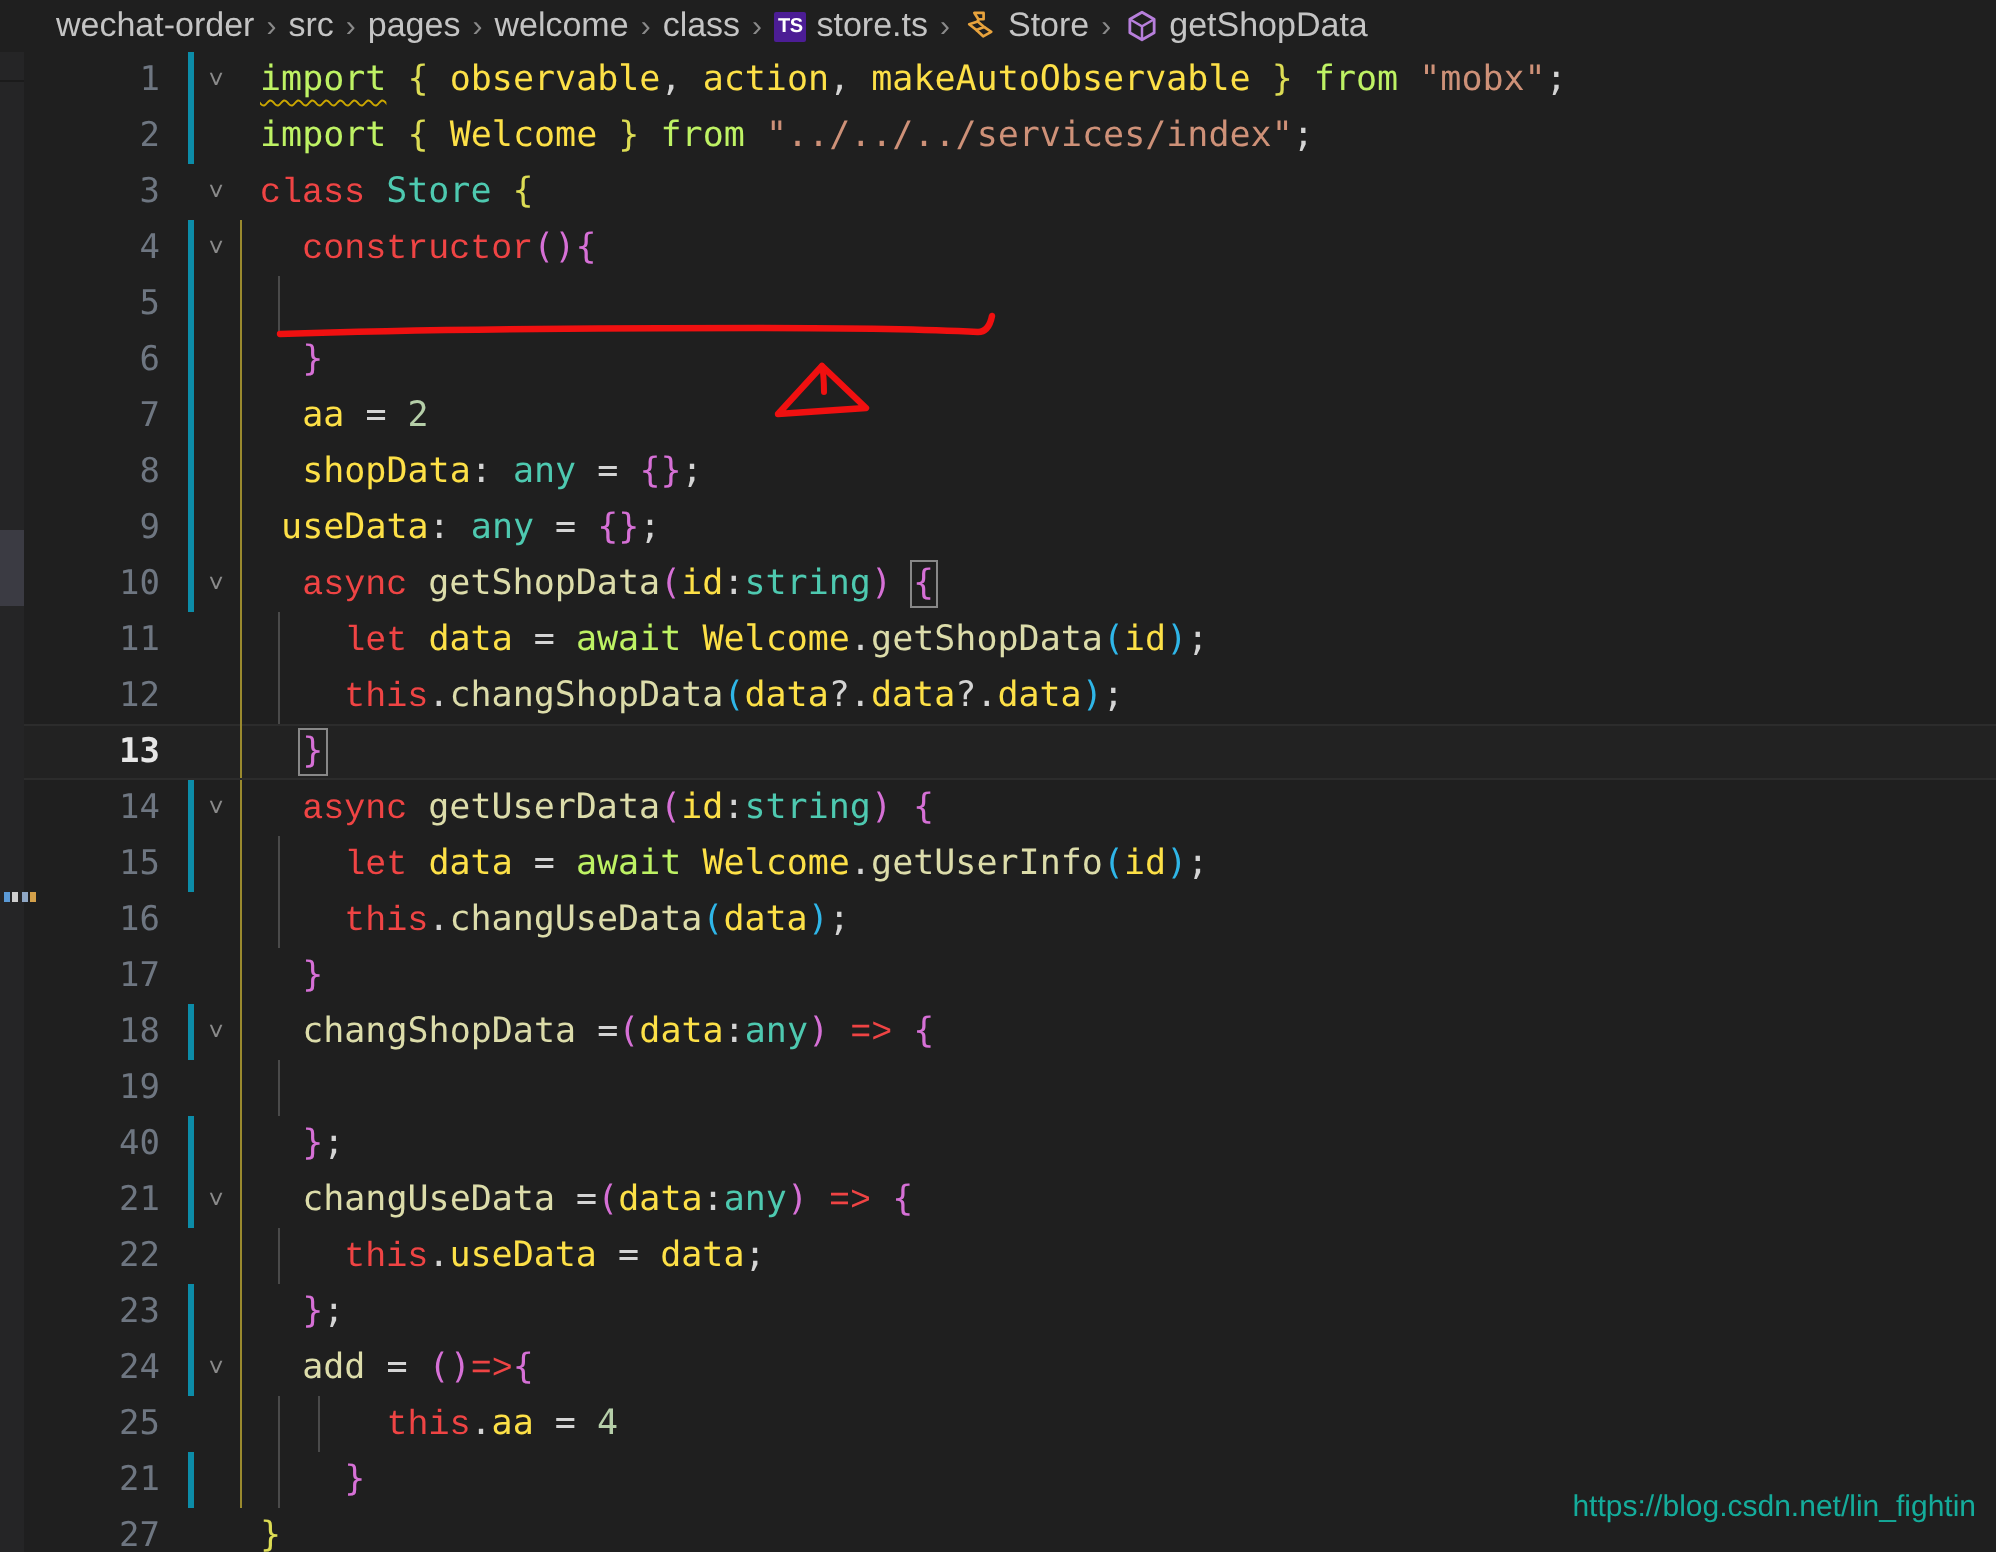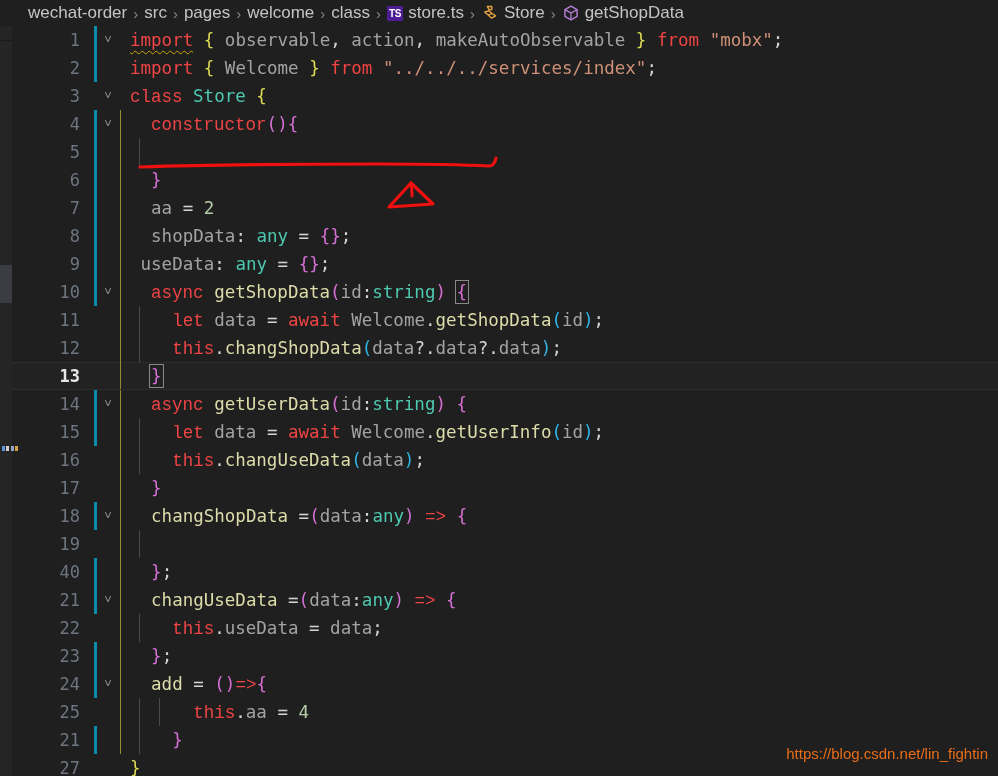--- a/index.html
+++ b/index.html
@@ -156,26 +156,26 @@
 
   .code {
     position: absolute;
     left: 118px; top: 0;
     font-family: "DejaVu Sans Mono", monospace;
     font-size: 17.5px;
     letter-spacing: 0px;
   }
 
   
-  .t-kw      { color: #ef4444; text-align: center; }   
+  .t-kw      { color: #bef264; text-align: center; }   
   .t-kw2     { color: #ef4444; font-family: Liberation Mono, monospace; }   
   .t-brace   { color: #dcdc54; }   
   .t-brace-m { color: #d670d6; }   
   .t-brace-b { color: #2fb6e8; }   
-  .t-var     { color: #a3a3a3; }
+  .t-var     { color: #fde047; }
   .t-fn      { color: #dcdcaa; }
   .t-type    { color: #4ec9b0; }
   .t-str     { color: #ce9178; }
   .t-num     { color: #b5cea8; }
   .t-plain   { color: #d4d4d4; }
   .t-op      { color: #d4d4d4; }
 
   .squiggle {
     text-decoration: underline wavy #cca700;
     text-underline-offset: 4px;
@@ -191,21 +191,21 @@
     position: absolute; left: 0; top: 0;
     width: 998px; height: 776px;
     pointer-events: none;
     z-index: 40;
   }
 
   
   #watermark {
     position: absolute;
     right: 10px; bottom: 14px;
-    color: #f97316;
+    color: #14b8a6;
     font-family: "Liberation Sans", sans-serif;
     font-size: 15px;
     opacity: .92;
     z-index: 30;
   }
 </style>
 </head>
 <body>
 
 <div id="app">

